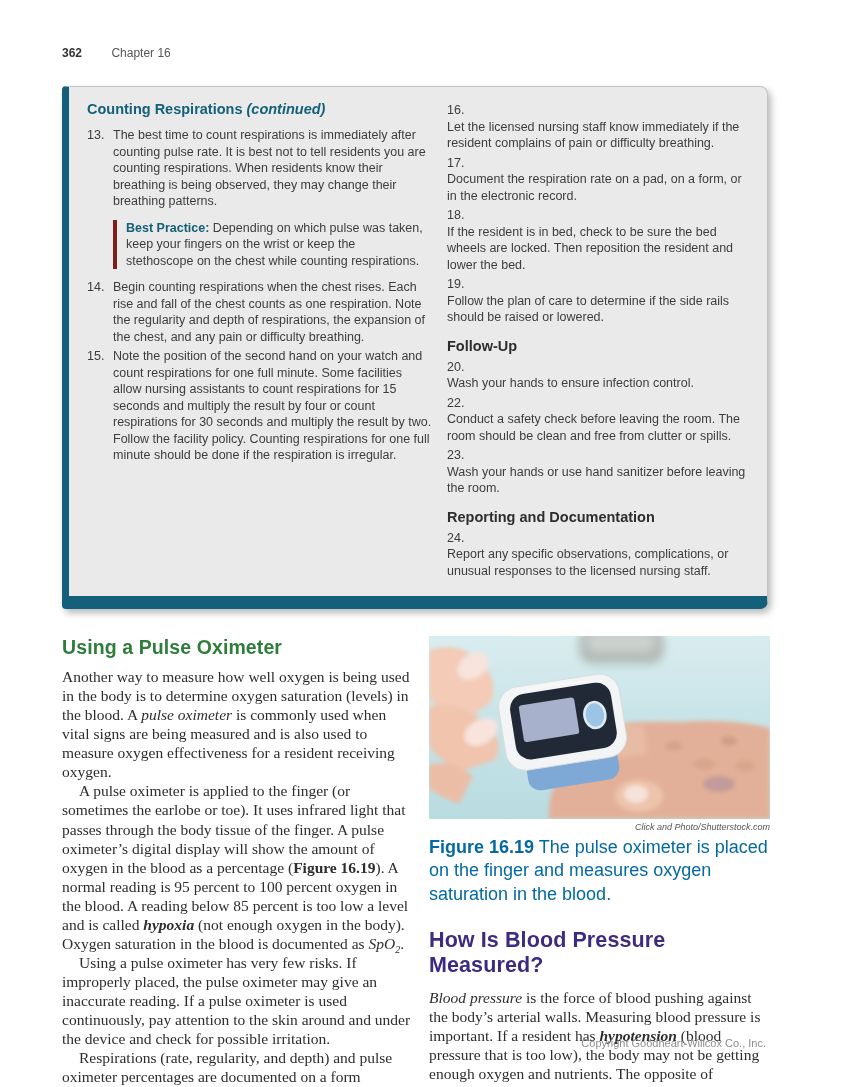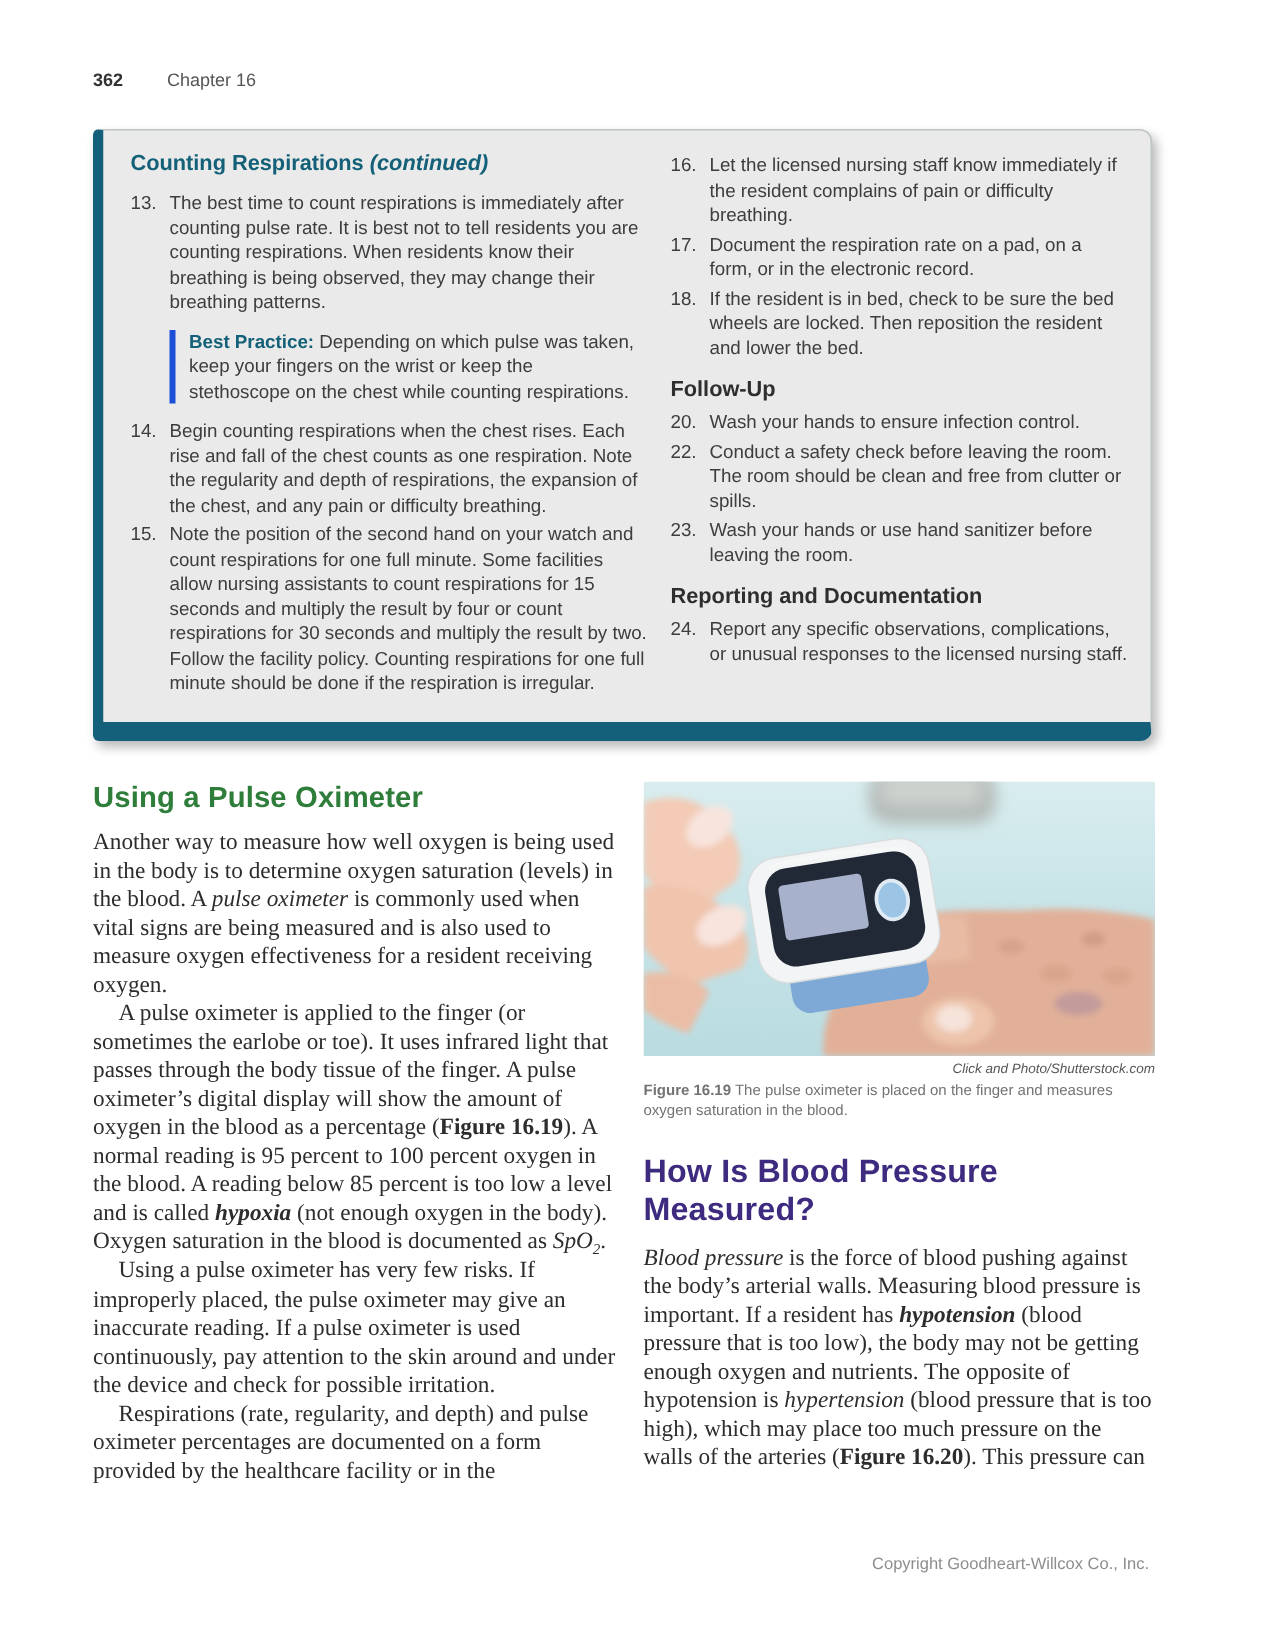--- a/index.html
+++ b/index.html
@@ -37,31 +37,31 @@
   .box-title{
     margin:2px 0 10px 6px;
     font-size:14.5px;font-weight:bold;color:#136078;
   }
   .box-title em{font-style:italic;}
   .bitem{display:flex;font-size:12.5px;line-height:1.32;color:#3d3d3d;margin:0 0 3px 6px;}
   .bitem .num{width:26px;flex-shrink:0;}
   .bitem .itext{flex:1;}
   .best-practice{
     margin:10px 0 10px 32px;
-    border-left:4px solid #1d4ed8;
+    border-left:4px solid #7f1d1d;
     padding-left:9px;
     font-size:12.5px;line-height:1.32;color:#3d3d3d;
     width:300px;
   }
   .bp-label{font-weight:bold;color:#136078;}
   .box-h4{
     font-size:14.5px;font-weight:bold;color:#2e2e2e;
     margin:12px 0 5px 0;
   }
-  .bcol-r .bitem{margin-left:0;}
+  .bcol-r .bitem{margin-left:0;flex-direction:column;}
 
   
   .main-cols{display:flex;gap:15px;margin-top:27px;}
   .mcol-l{width:352px;flex-shrink:0;}
   .mcol-r{width:341px;flex-shrink:0;}
 
   .h-green{
     font-size:19.5px;font-weight:bold;color:#2f7d3a;
     margin:0 0 8px 0;letter-spacing:.1px;
   }
@@ -78,21 +78,21 @@
   .mcol-l .serif{width:352px;}
 
   
   .photo{width:341px;height:183px;line-height:0;}
   .photo svg{display:block;}
   .credit{
     font-size:9px;font-style:italic;color:#565656;
     text-align:right;margin:3px 0 4px 0;
   }
   .caption{
-    font-size:10px;line-height:1.3;color:#737373;
+    font-size:18px;line-height:1.3;color:#0369a1;
     margin:0 0 22px 0;
   }
   .caption .figlabel{font-weight:bold;}
   .cont{margin-bottom:6px;}
 
   
   .footer{
     position:absolute;right:83px;bottom:38px;
     font-size:11px;color:#8d8d8d;
   }
@@ -148,20 +148,24 @@
             <div class="bitem">
               <span class="num">17.</span>
               <span class="itext">Document the respiration rate on a pad, on a form, or in the electronic record.</span>
             </div>
 
             <div class="bitem">
               <span class="num">18.</span>
               <span class="itext">If the resident is in bed, check to be sure the bed wheels are locked. Then reposition the resident and lower the bed.</span>
             </div>
 
+            <div class="bitem">
+              <span class="num">19.</span>
+              <span class="itext">Follow the plan of care to determine if the side rails should be raised or lowered.</span>
+            </div>
           </div>
 
         <h4 class="box-h4">Follow-Up</h4>
         <div>
 
             <div class="bitem">
               <span class="num">20.</span>
               <span class="itext">Wash your hands to ensure infection control.</span>
             </div>
 

